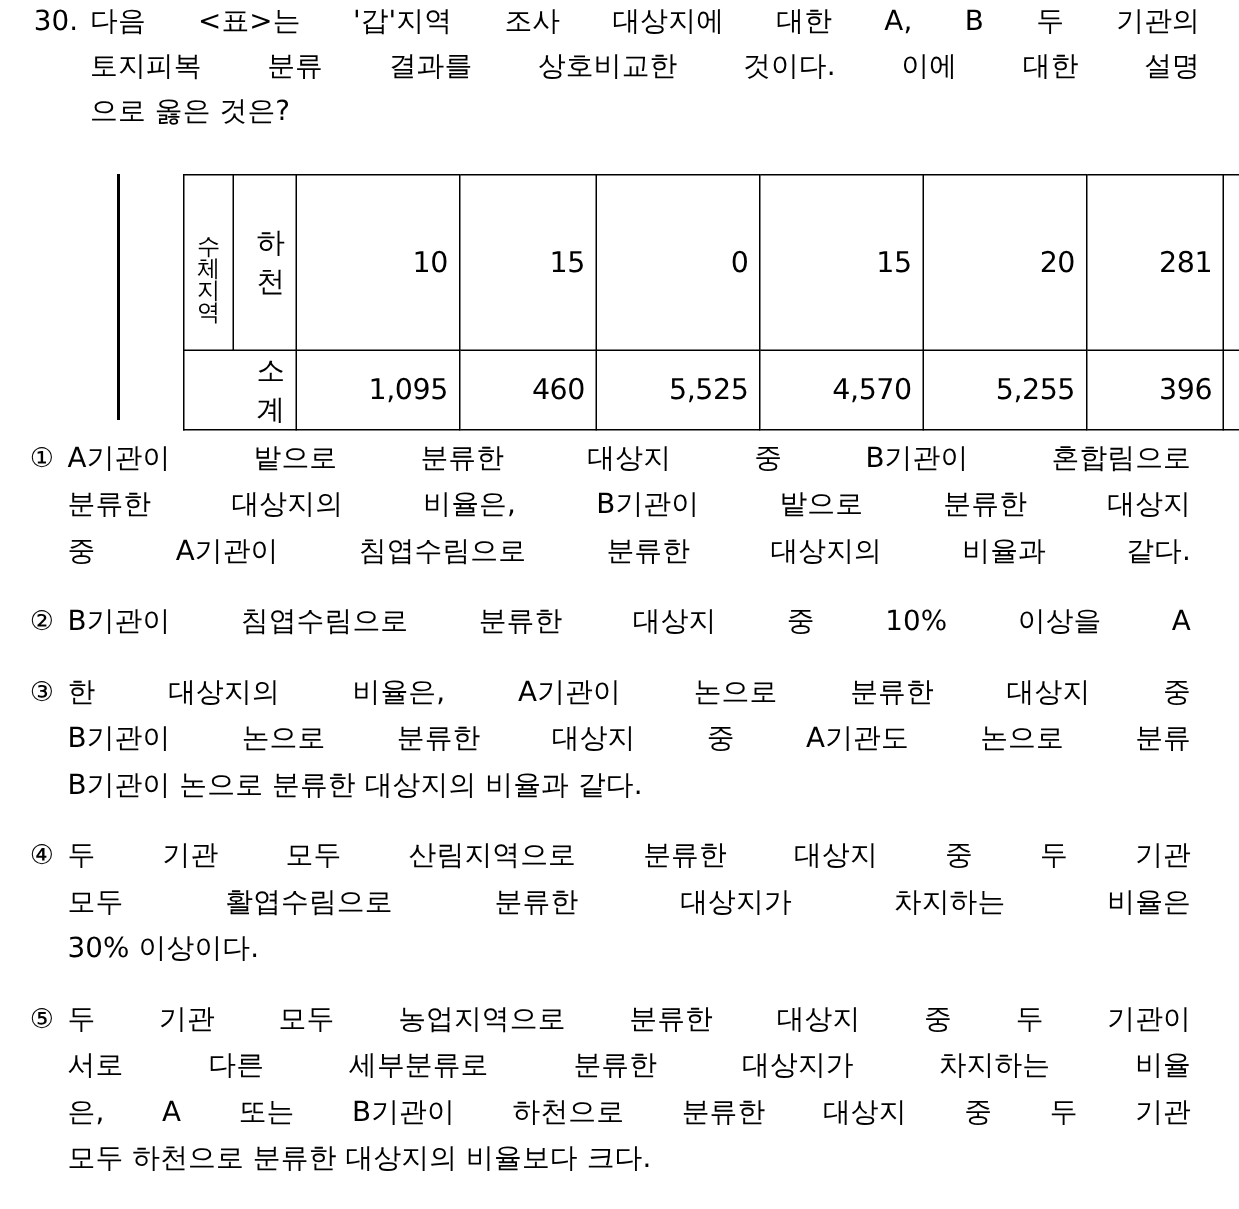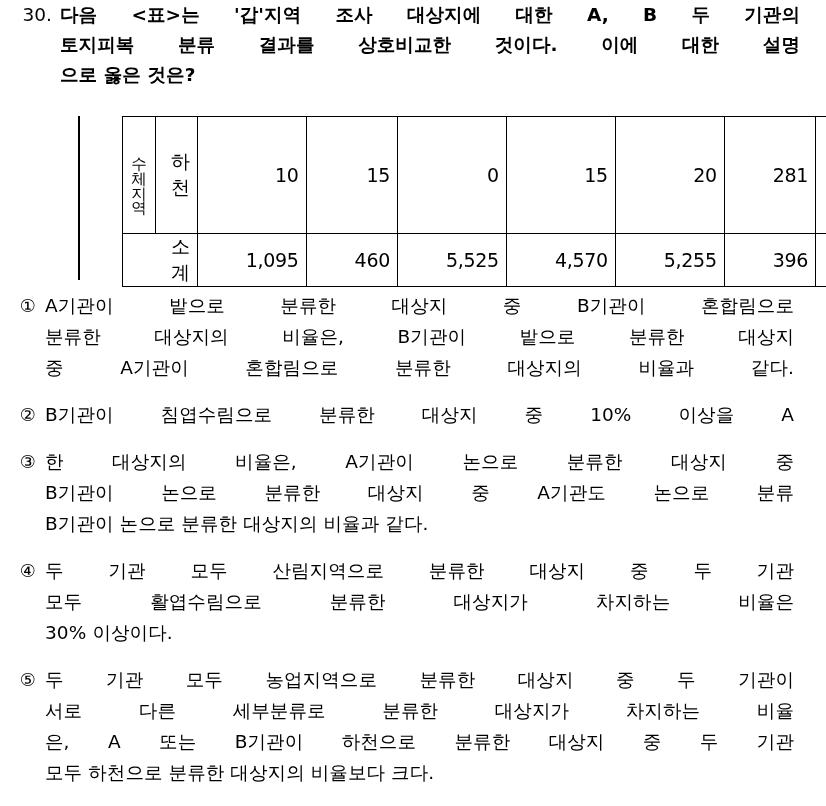--- a/index.html
+++ b/index.html
@@ -38,21 +38,20 @@
   }
   .stem-body {
     flex: 1 1 auto;
     font-size: 18.5px;
     line-height: 30px;
     padding-right: 26px;
   }
   .stem-line {
     white-space: nowrap;
     letter-spacing: 0.1px;
-    font-weight: bold;
   }
 
   
   .table-zone {
     position: absolute;
     left: 0;
     top: 116px;
     width: 826px;
     height: 164px;
   }
@@ -203,21 +202,21 @@
     </table>
 </div>
 
 <div class="choices">
 
   <div class="choice">
     <div class="choice-mark">①</div>
     <div class="choice-text">
       <div class="choice-line spread">A기관이 밭으로 분류한 대상지 중 B기관이 혼합림으로</div>
       <div class="choice-line spread">분류한 대상지의 비율은, B기관이 밭으로 분류한 대상지</div>
-      <div class="choice-line spread">중 A기관이 혼합림으로 분류한 대상지의 비율과 같다.</div>
+      <div class="choice-line spread">중 A기관이 침엽수림으로 분류한 대상지의 비율과 같다.</div>
     </div>
   </div>
 
   <div class="choice">
     <div class="choice-mark">②</div>
     <div class="choice-text">
       <div class="choice-line spread">B기관이 침엽수림으로 분류한 대상지 중 10% 이상을 A</div>
     </div>
   </div>
 

